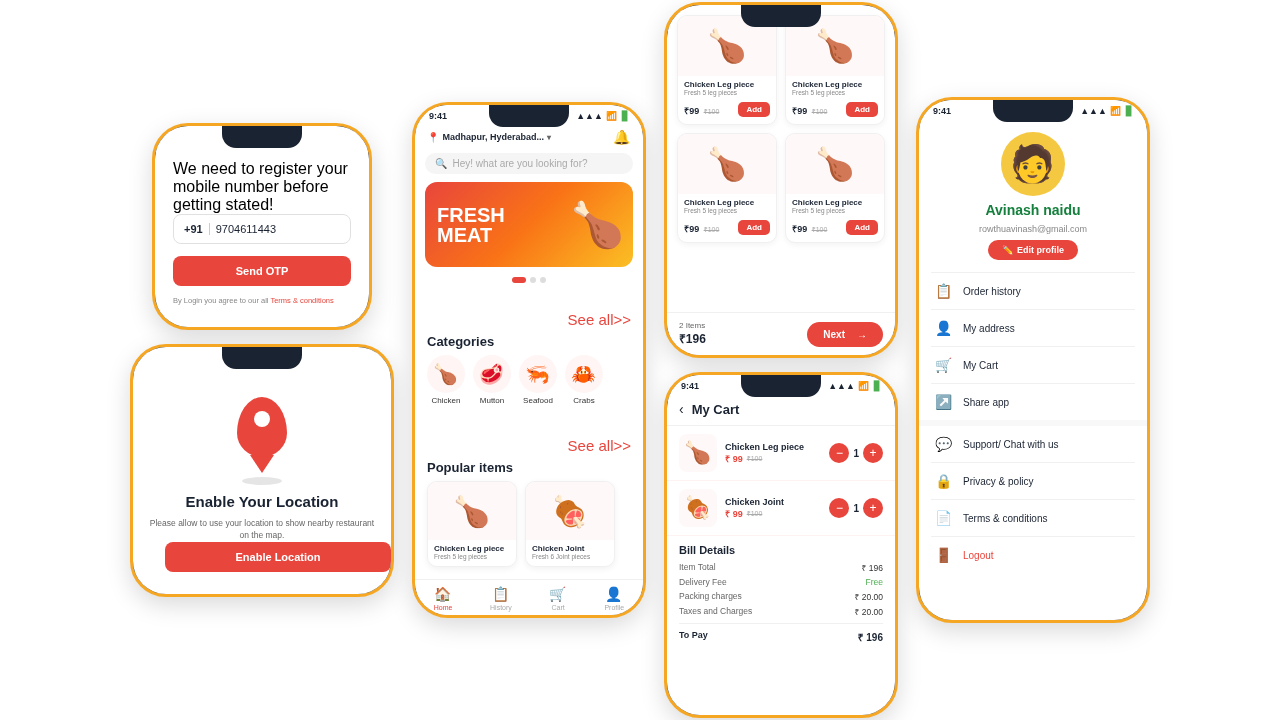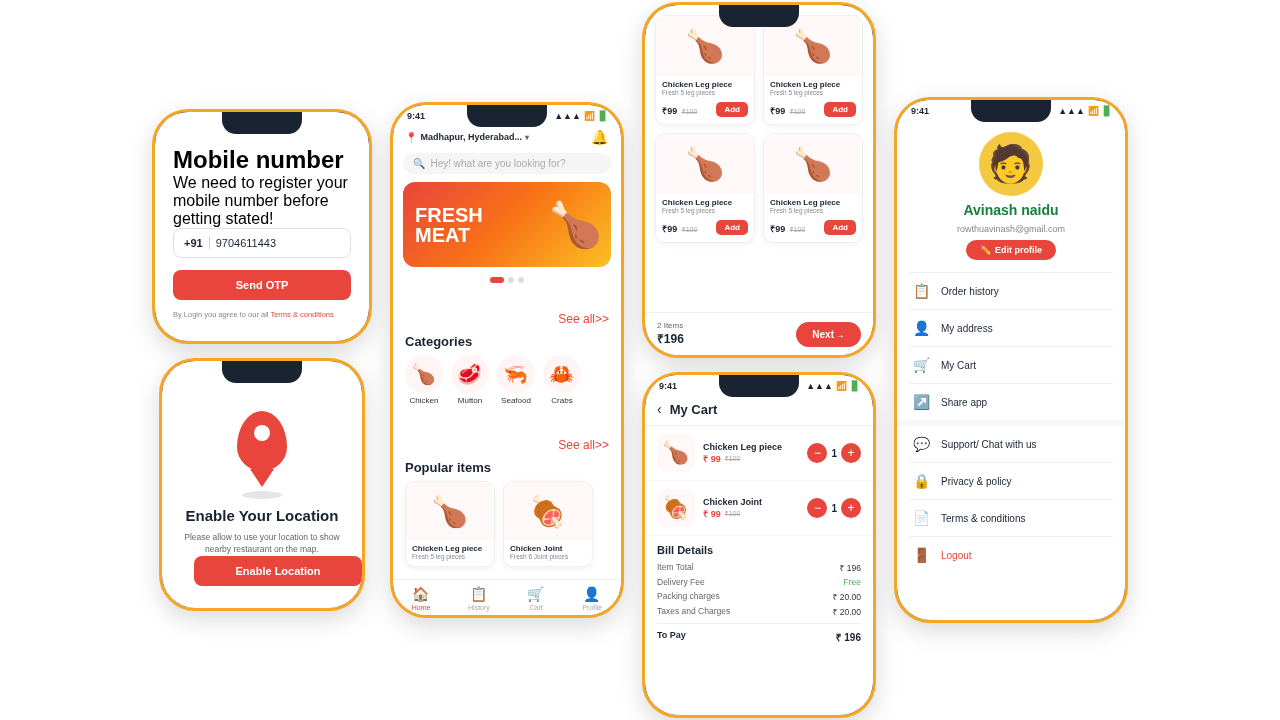--- a/index.html
+++ b/index.html
@@ -239,21 +239,21 @@
       background: #ddd;
     }
     .dot.active { background: #e8453c; width: 14px; border-radius: 3px; }
     .section-header {
       display: flex;
       justify-content: space-between;
       align-items: center;
       padding: 0 12px 6px;
     }
     .section-title { font-size: 13px; font-weight: 700; color: #1a2332; margin-top: 45px; }
-    .see-all { font-size: 12px; color: #e8453c; cursor: pointer; }
+    .see-all { font-size: 15px; color: #e8453c; cursor: pointer; }
     .categories-row {
       display: flex;
       gap: 8px;
       padding: 0 12px 10px;
       overflow-x: hidden;
     }
     .category-item {
       display: flex;
       flex-direction: column;
       align-items: center;
@@ -364,21 +364,21 @@
       background: #e8453c;
       color: #fff;
       border: none;
       border-radius: 20px;
       padding: 7px 16px;
       font-size: 10px;
       font-weight: 600;
       cursor: pointer;
       display: flex;
       align-items: center;
-      gap: 1px;
+      gap: 12px;
     }
     .cart-header {
       display: flex;
       align-items: center;
       gap: 8px;
       padding: 8px 12px;
       border-bottom: 1px solid #f0f0f0;
     }
     .back-btn { font-size: 14px; color: #1a2332; cursor: pointer; }
     .cart-title { font-size: 13px; font-weight: 700; color: #1a2332; }
@@ -495,36 +495,35 @@
   </style>
 </head>
 <body>
 
 <div class="screen-container">
 
   <div class="col">
 
     <div class="phone phone-yellow">
       <div class="phone-inner" style="width:214px; padding:34px 18px 22px;">
-        <h2>Mobile number</h2>
         <p>We need to register your mobile number before getting stated!</p>
         <div class="phone-input-row">
           <span class="country-code">+91</span>
           <span class="phone-num">9704611443</span>
         </div>
         <button class="btn-otp">Send OTP</button>
         <div class="terms-text">
           <span>By Login you agree to our all</span>
           <a href="#">Terms &amp; conditions</a>
         </div>
       </div>
     </div>
 
     <div class="phone phone-yellow">
-      <div class="phone-inner" style="width:200px; padding:30px 16px 22px; text-align:center;border-radius:22px;">
+      <div class="phone-inner" style="width:258px; padding:30px 16px 22px; text-align:center;border-radius:22px;">
         <div class="location-icon">
           <div class="location-pin"></div>
           <div class="location-pin-bottom"></div>
           <div class="location-shadow"></div>
         </div>
         <h2 style="font-size:15px; font-weight:700; color:#1a2332; margin-bottom:8px;">Enable Your Location</h2>
         <p style="font-size:8.5px; color:#666; line-height:1.4; ">Please allow to use your location to show nearby restaurant on the map.</p>
         <button class="btn-enable">Enable Location</button>
       </div>
     </div>

